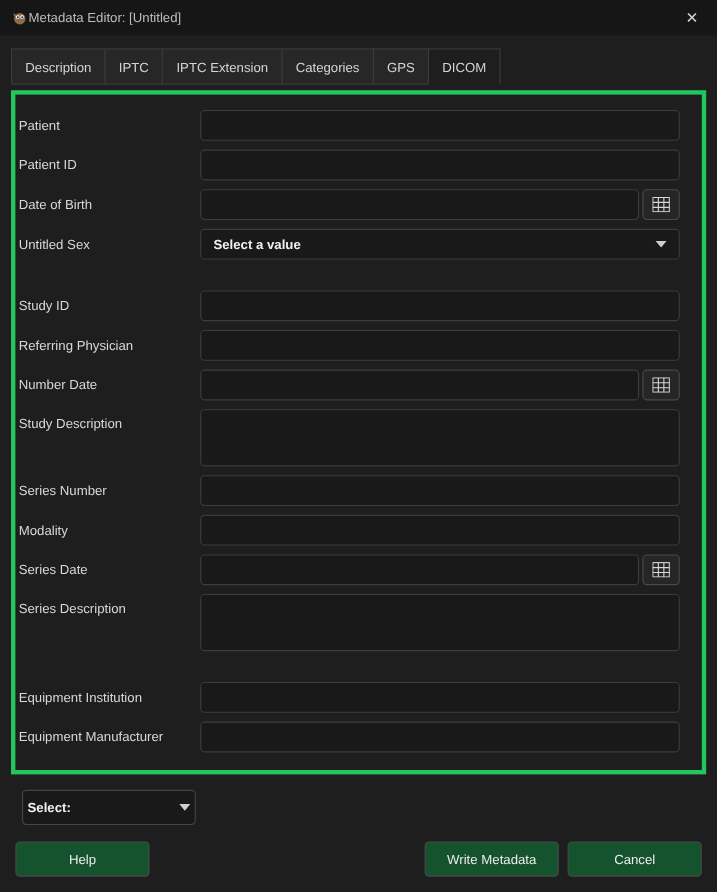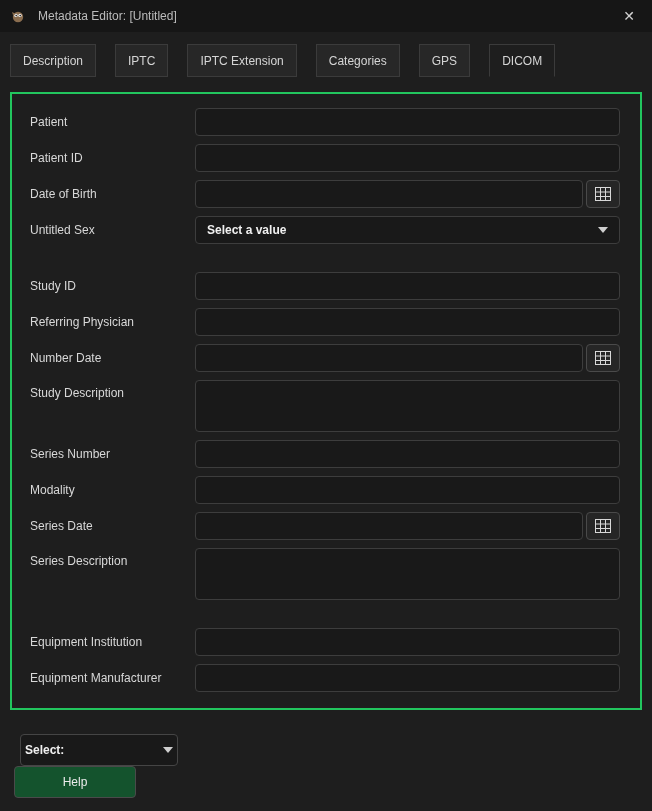--- a/index.html
+++ b/index.html
@@ -9,55 +9,55 @@
     font-family: "Liberation Sans", sans-serif;
     color: #dadada;
     overflow: hidden;
     display: flex;
     flex-direction: column;
   }
   
   .titlebar {
     height: 32px; flex: none;
     background: #161616;
-    display: flex; align-items: center; gap: 12px;
+    display: flex; align-items: center; gap: 0;
     padding: 0 10px;
   }
   .titlebar .title { font-size: 12px; color: #bcbcbc; }
   .close-btn {
     margin-left: auto; width: 26px; height: 24px;
     display: flex; align-items: center; justify-content: center;
     color: #d2d2d2; font-size: 14px; cursor: default;
     background: transparent; border: none;
   }
   
   .tabs {
     display: flex; flex: none;
     margin: 12px 10px -1px 10px;
-    position: relative; z-index: 2; gap: 20px;
+    position: relative; z-index: 2;
   }
   .tab {
     font-size: 12px; color: #d5d5d5;
     padding: 0 12px; height: 33px;
     display: flex; align-items: center;
     background: #272727;
     border: 1px solid #3b3b3b;
     margin-left: -1px;
     cursor: default; white-space: nowrap;
   }
   .tab:first-child { margin-left: 0; }
   .tab.active {
     background: #1e1e1e;
     border-bottom-color: #1e1e1e;
   }
   
   .frame {
-    border: 2px solid #22c55e;
-    margin: 16px 10px; flex: none;
-    padding: 14px 20px 16px 18px;
+    border: 4px solid #22c55e;
+    margin: 6px 10px; flex: none;
+    padding: 14px 20px 16px 3px;
     background: #1e1e1e;
   }
   .row { display: flex; align-items: center; margin-bottom: 8px; }
   .row:last-child { margin-bottom: 0; }
   .row.group-gap { margin-top: 28px; }
   .row.multiline { align-items: flex-start; }
   .row.multiline .label { padding-top: 6px; }
   .label { width: 165px; flex: none; font-size: 12px; color: #d8d8d8; }
   .entry {
     flex: 1; height: 28px;
@@ -265,13 +265,17 @@
 
 </div>
 
 <div class="select-combo">
   <span class="combo-text">Select:</span>
   <span class="chevron"></span>
 </div>
 
 <div class="footer">
   <button class="btn btn-help">Help</button>
+  <div class="right-group">
+    <button class="btn btn-write">Write Metadata</button>
+    <button class="btn btn-cancel">Cancel</button>
+  </div>
 </div>
 
 </body></html>

